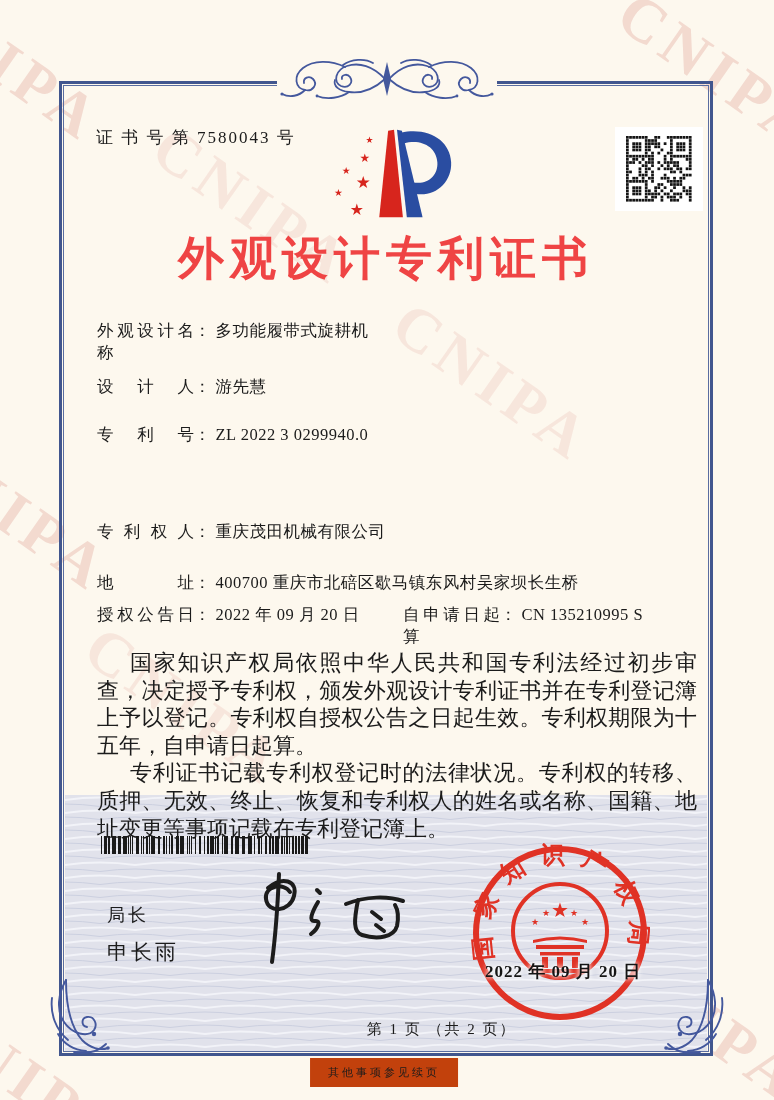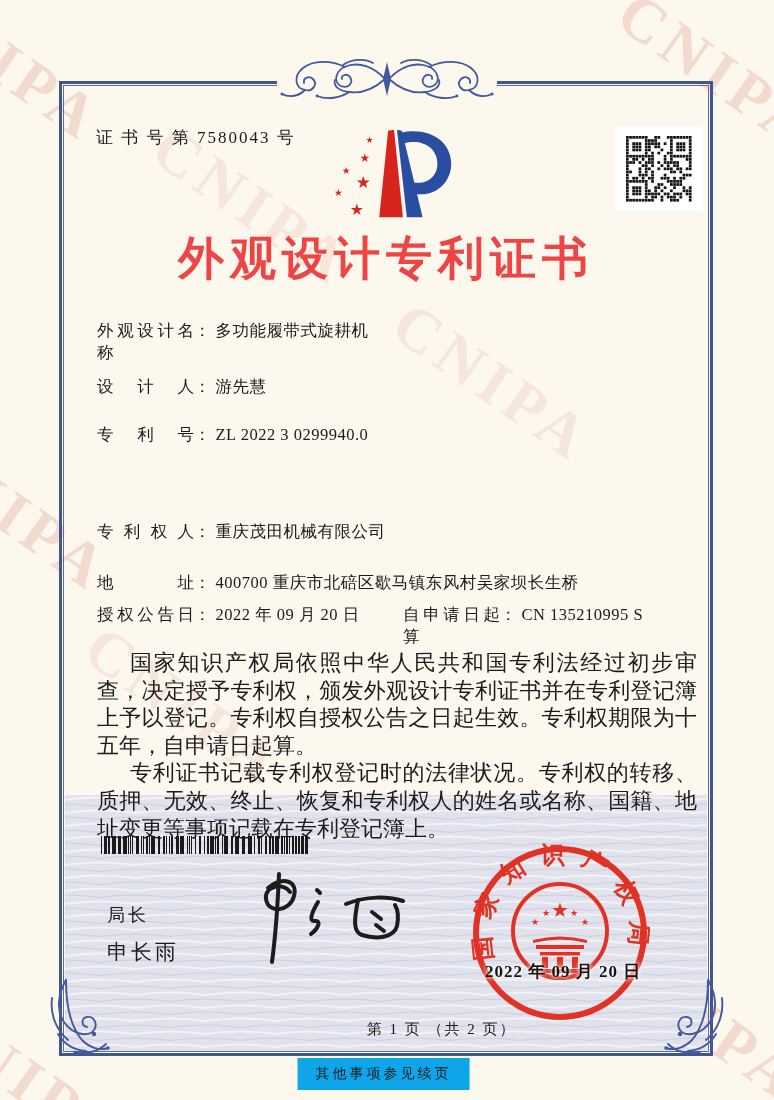--- a/index.html
+++ b/index.html
@@ -62,21 +62,21 @@
   .sig{position:absolute;z-index:6;left:222px;top:868px;width:195px;height:100px;}
   .seal{position:absolute;z-index:6;left:470px;top:843px;width:180px;height:180px;opacity:0.93;}
   .sealdate{
     position:absolute;z-index:7;left:478px;top:960px;width:170px;text-align:center;
     font-size:17px;font-weight:600;color:#151515;letter-spacing:1px;
     text-shadow:0 0 4px #ffffff,0 0 6px #ffffff;
   }
   .pageind{position:absolute;z-index:5;left:59px;top:1020px;width:765px;text-align:center;font-size:15px;letter-spacing:2px;}
   .contnote{
     position:absolute;z-index:5;left:50%;top:1058px;transform:translateX(-52%);
-    background:#0ea5e9;padding:7px 18px;font-size:14px;letter-spacing:3px;
+    background:#c2410c;padding:7px 18px;font-size:11px;letter-spacing:3px;
   }
 </style>
 </head>
 <body>
 
 <div class="page">
 
   <div class="wm" style="left:-70px;top:-32px;">CNIPA</div>
   <div class="wm light" style="left:180px;top:112px;">CNIPA</div>
   <div class="wm light" style="left:420px;top:288px;">CNIPA</div>

